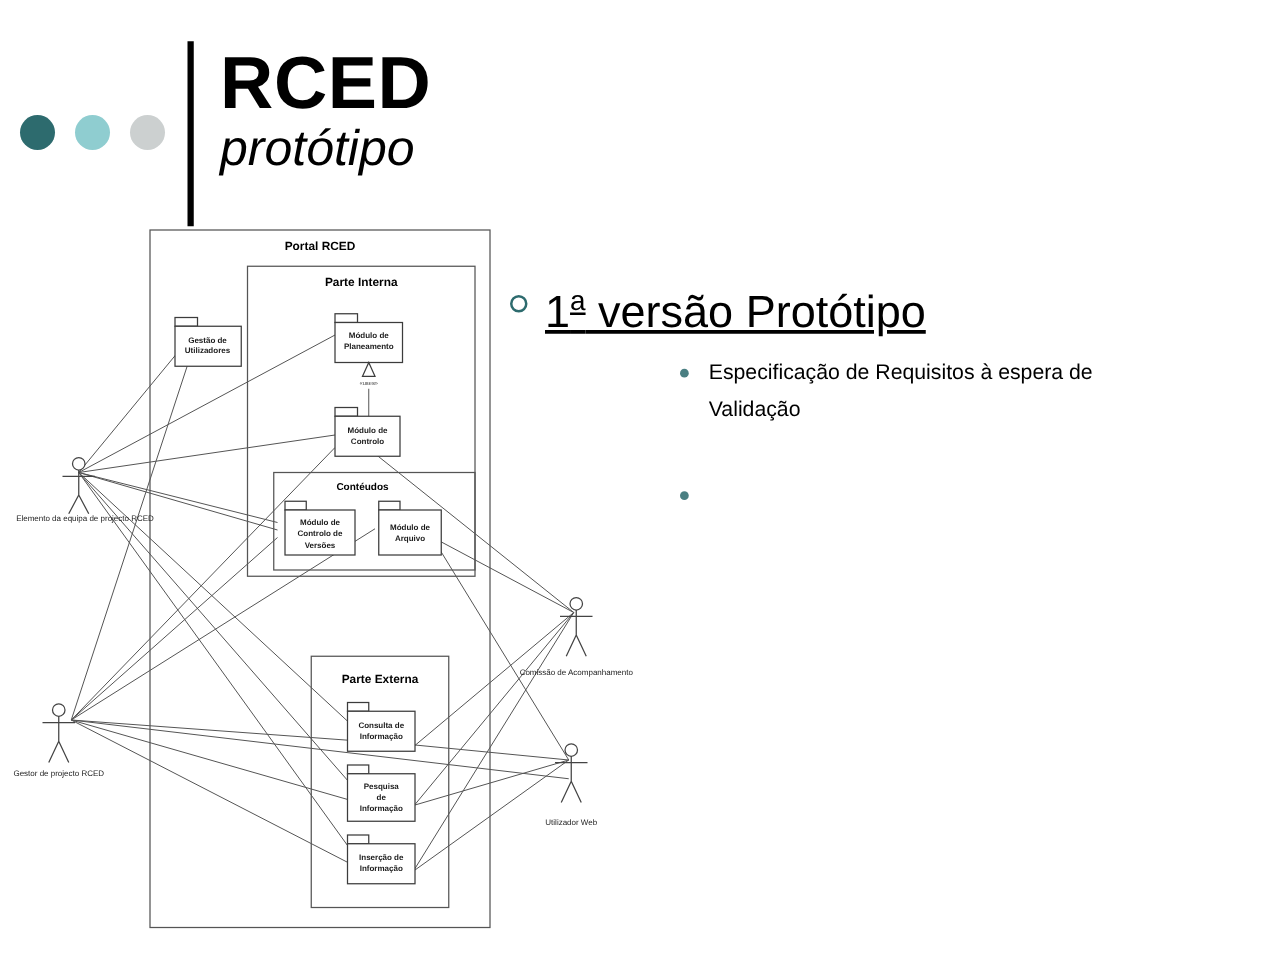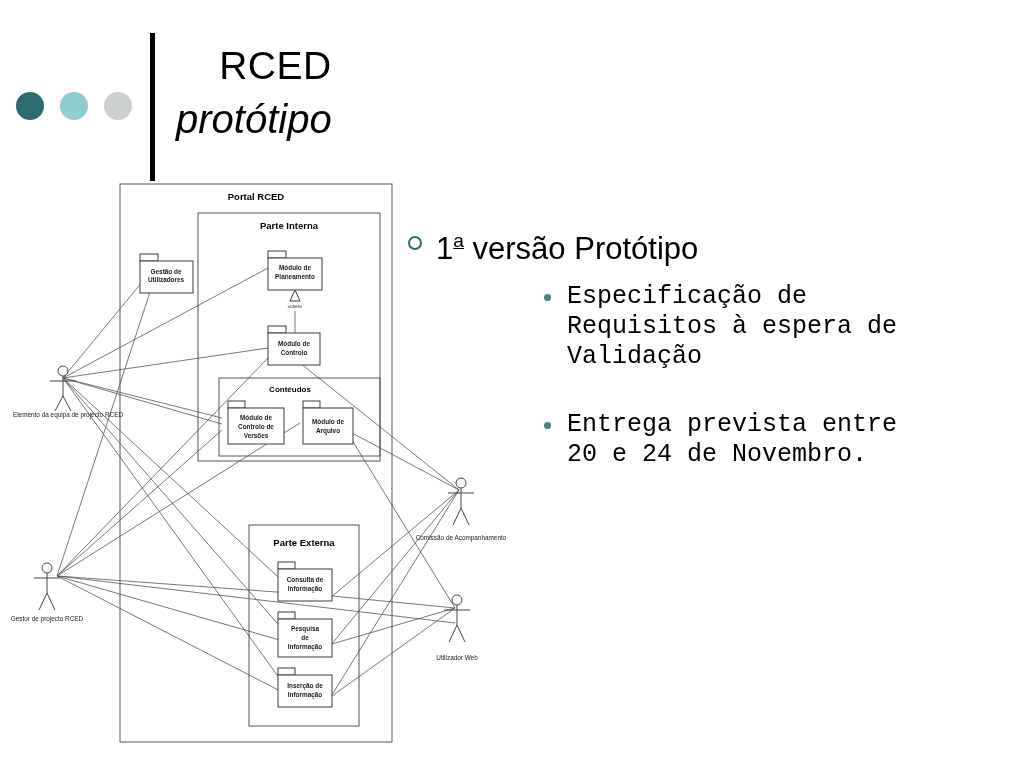--- a/index.html
+++ b/index.html
@@ -49,23 +49,23 @@
     height: 148px;
     background: #000000;
   }
 
   #title-block {
     position: absolute;
     left: 176px;
     top: 36px;
   }
   #slide-title {
-    font-size: 39px;
+    font-size: 59px;
     line-height: 60px;
-    font-weight: normal;
+    font-weight: bold;
     letter-spacing: 0.5px;
     text-align: right;
   }
   #slide-subtitle {
     font-size: 40px;
     line-height: 42px;
     font-style: italic;
     margin-top: 2px;
   }
 
@@ -84,22 +84,23 @@
   #bullet-level1-marker {
     width: 14px;
     height: 14px;
     border: 2.5px solid #2d6b6e;
     border-radius: 50%;
     box-sizing: border-box;
     margin-top: 14px;
     flex: none;
   }
   #bullet-level1-text {
-    font-size: 31px;
+    font-size: 36px;
     line-height: 38px;
+    text-decoration: underline;
   }
   .ord {
     font-size: 0.62em;
     vertical-align: 0.62em;
     text-decoration: underline;
   }
 
   .sub-bullet-list {
     margin-top: 14px;
     margin-left: 136px;
@@ -112,24 +113,23 @@
   }
   .sub-bullet-marker {
     width: 7px;
     height: 7px;
     border-radius: 50%;
     background: #4a7f82;
     flex: none;
     margin-top: 12px;
   }
   .sub-bullet-text {
-    font-size: 25px;
+    font-size: 17px;
     line-height: 30px;
     max-width: 370px;
-    font-family: Liberation Mono, monospace;
   }
 
   
   #uml-diagram {
     position: absolute;
     left: 0;
     top: 168px;
     width: 540px;
     height: 588px;
   }
@@ -195,21 +195,20 @@
     <div id="bullet-level1-text"><span>1</span><span class="ord">a</span><span> versão Protótipo</span></div>
   </div>
 
   <div class="sub-bullet-list">
     <div class="sub-bullet">
       <span class="sub-bullet-marker"></span>
       <div class="sub-bullet-text">Especificação de Requisitos à espera de Validação</div>
     </div>
     <div class="sub-bullet">
       <span class="sub-bullet-marker"></span>
-      <div class="sub-bullet-text">Entrega prevista entre 20 e 24 de Novembro.</div>
     </div>
   </div>
 
 </div>
 
 <div id="uml-diagram">
 <svg width="540" height="588" viewBox="0 0 540 588" xmlns="http://www.w3.org/2000/svg">
 
   <g>
 

